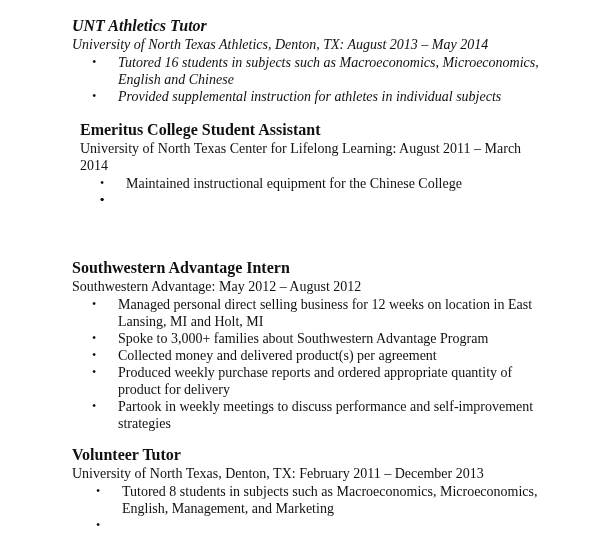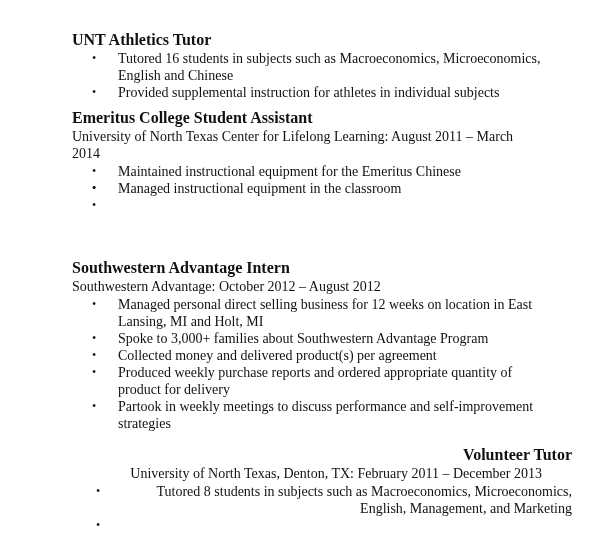--- a/index.html
+++ b/index.html
@@ -18,54 +18,55 @@
   }
   ul.bullets {
     list-style: none; margin: 1px 0 0 0; padding: 0;
   }
   ul.bullets li {
     position: relative; padding-left: 46px; font-size: 14px; line-height: 17px;
   }
   ul.bullets li .dot {
     position: absolute; left: 20px; top: 0; font-size: 12px; line-height: 17px;
   }
-  .job1 { position: absolute; top: 14px; }
-  .job2 { position: absolute; top: 92px; }
+  .job1 { position: absolute; top: 0; font-style: italic; }
+  .job2 { position: absolute; top: 104px; margin-left: 8px; }
   .job3 { position: absolute; top: 242px; }
-  .job4 { position: absolute; top: 429px; text-align: right; }
+  .job4 { position: absolute; top: 429px; }
   .job4 ul.bullets li { padding-left: 50px; }
   .job4 ul.bullets li .dot { left: 24px; }
 </style>
 </head>
 <body>
 
 <div class="page">
 
   <div class="job job1">
     <div class="title">UNT Athletics Tutor</div>
+    <div class="org" style="width:460px">University of North Texas Athletics, Denton, TX: August 2013 – May 2014</div>
     <ul class="bullets" style="width:500px">
       <li><span class="dot">•</span><span>Tutored 16 students in subjects such as Macroeconomics, Microeconomics, English and Chinese</span></li>
       <li><span class="dot">•</span><span>Provided supplemental instruction for athletes in individual subjects</span></li>
     </ul>
   </div>
 
   <div class="job job2">
     <div class="title">Emeritus College Student Assistant</div>
     <div class="org" style="width:450px">University of North Texas Center for Lifelong Learning: August 2011 – March 2014</div>
     <ul class="bullets" style="width:520px">
-      <li><span class="dot">•</span><span>Maintained instructional equipment for the Emeritus Chinese</span></li>
+      <li><span class="dot">•</span><span>Maintained instructional equipment for the Chinese College</span></li>
       <li><span class="dot">•</span></li>
-      <li><span class="dot">•</span><span>Managed instructional equipment in the classroom</span></li>
+      <li><span class="dot">•</span></li>
       <li><span class="dot">•</span></li>
     </ul>
   </div>
 
   <div class="job job3">
     <div class="title">Southwestern Advantage Intern</div>
-    <div class="org" style="width:460px">Southwestern Advantage: October 2012 – August 2012</div>
+    <div class="org" style="width:460px">Southwestern Advantage: May 2012 – August 2012</div>
     <ul class="bullets" style="width:480px">
       <li><span class="dot">•</span><span>Managed personal direct selling business for 12 weeks on location in East Lansing, MI and Holt, MI</span></li>
       <li><span class="dot">•</span><span>Spoke to 3,000+ families about Southwestern Advantage Program</span></li>
       <li><span class="dot">•</span><span>Collected money and delivered product(s) per agreement</span></li>
       <li><span class="dot">•</span><span>Produced weekly purchase reports and ordered appropriate quantity of product for delivery</span></li>
       <li><span class="dot">•</span><span>Partook in weekly meetings to discuss performance and self-improvement strategies</span></li>
     </ul>
   </div>
 
   <div class="job job4">

